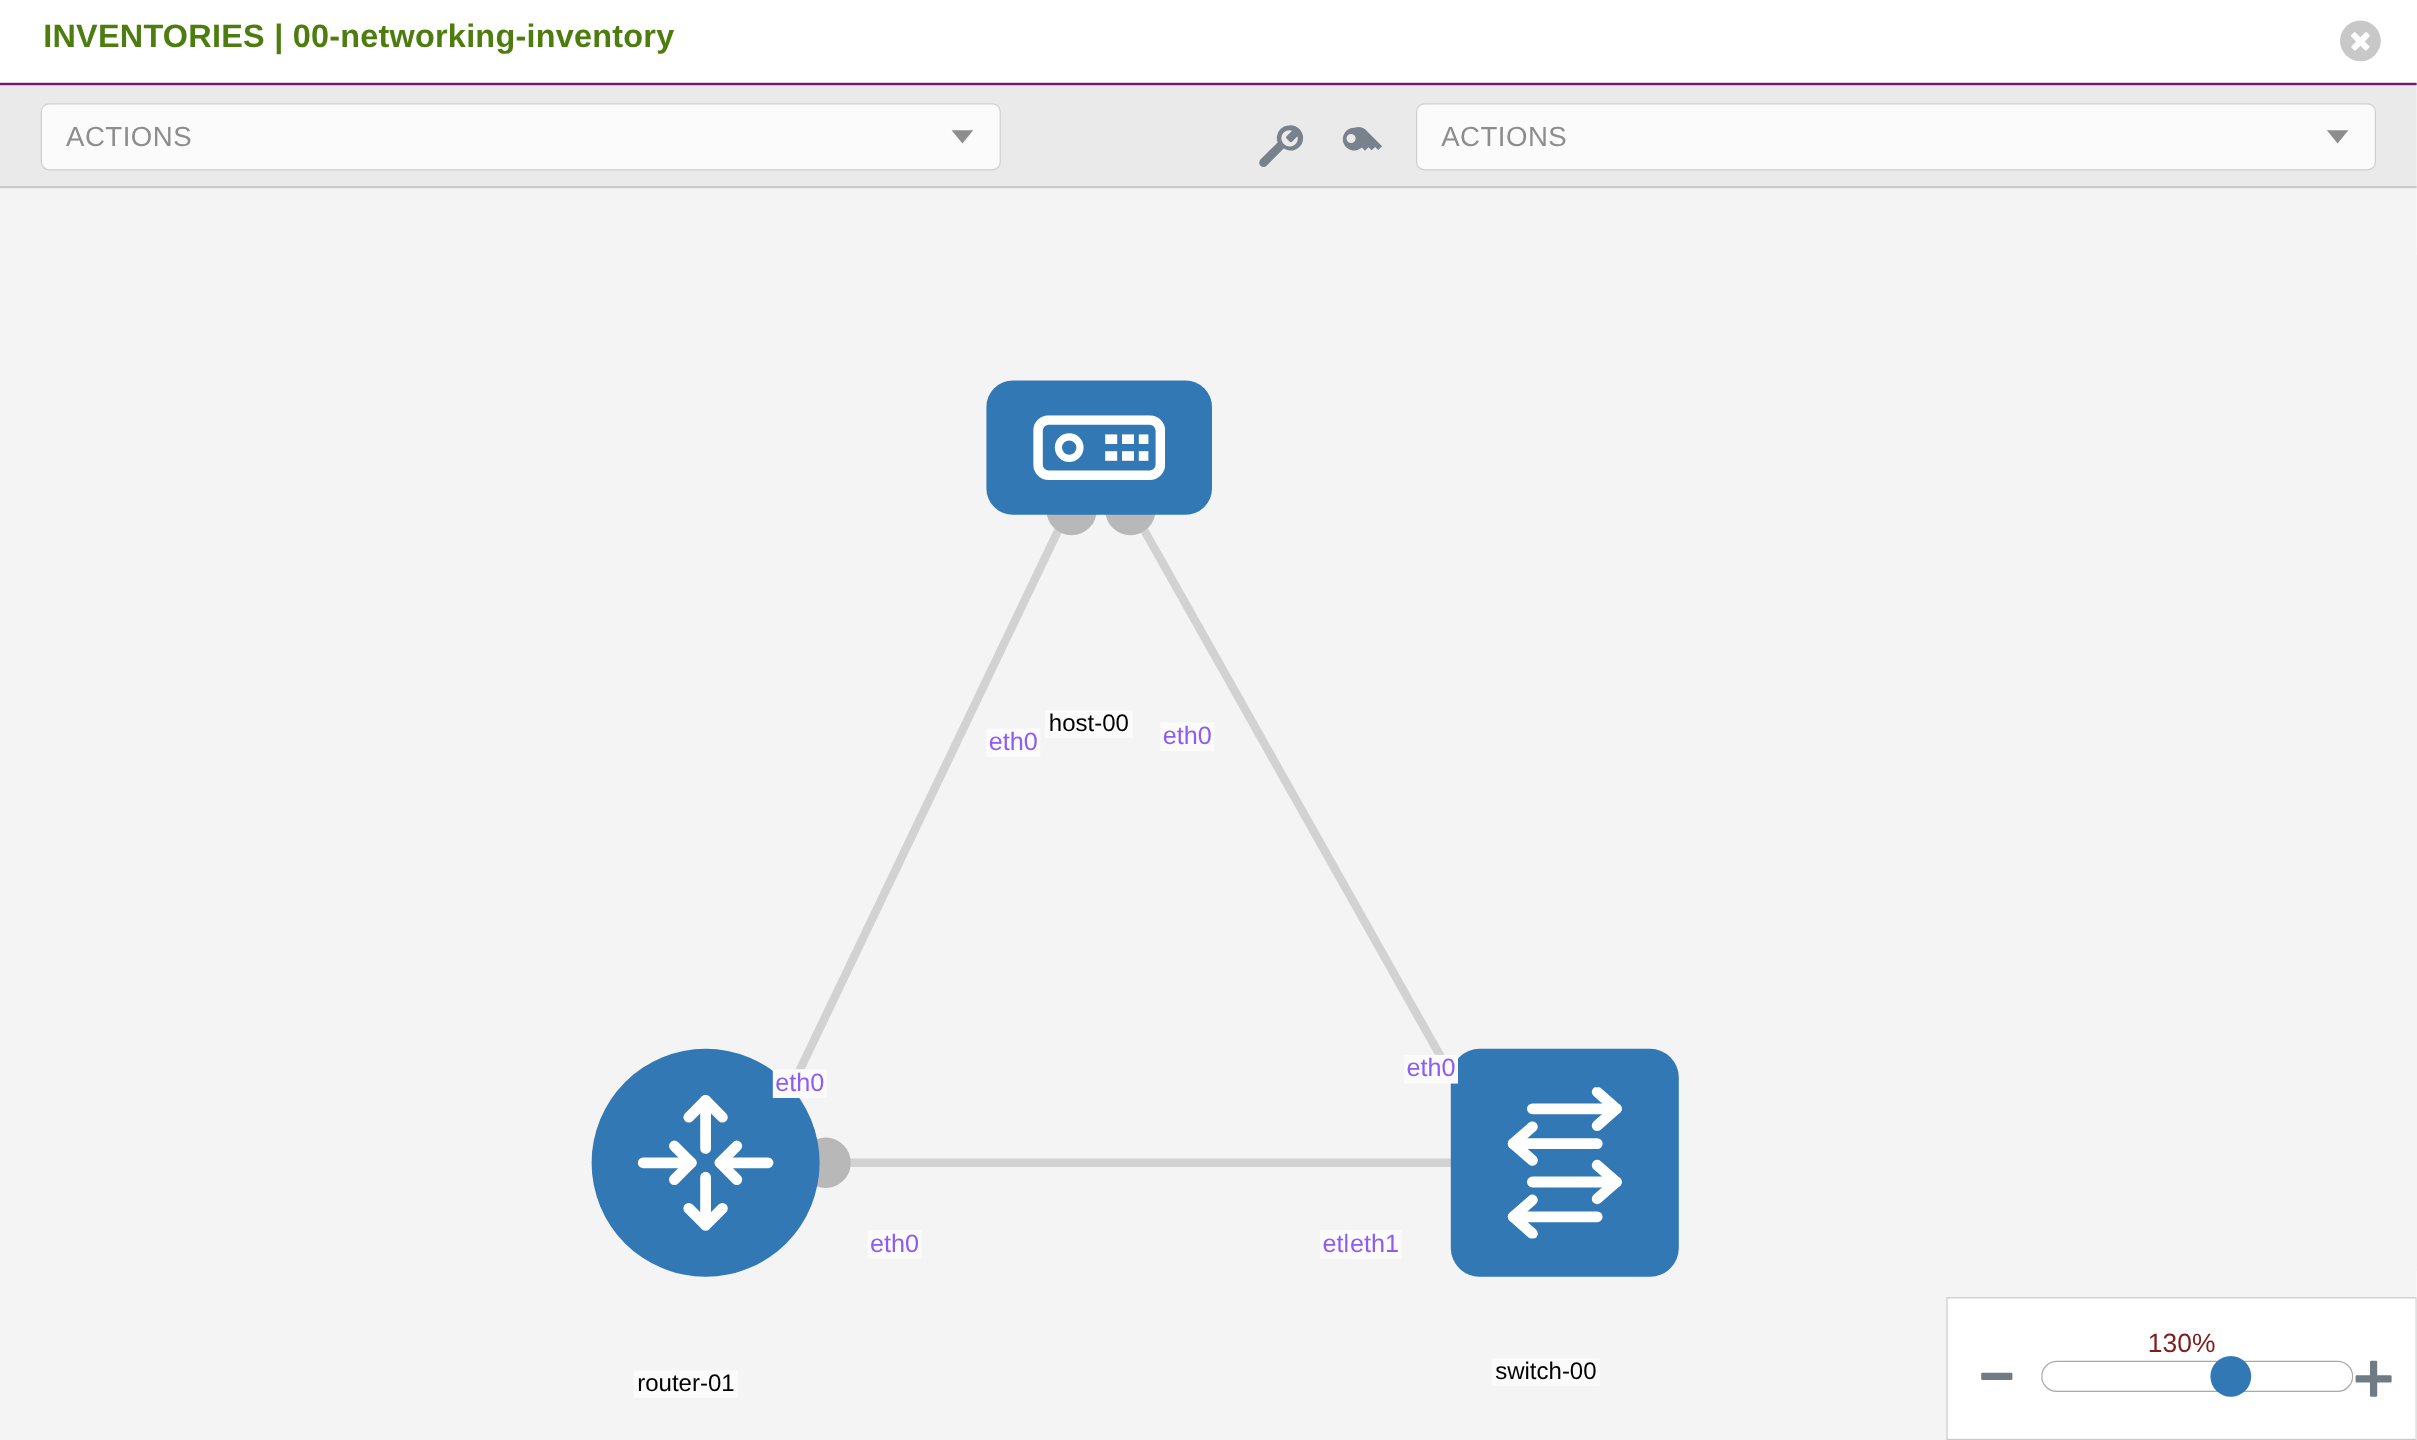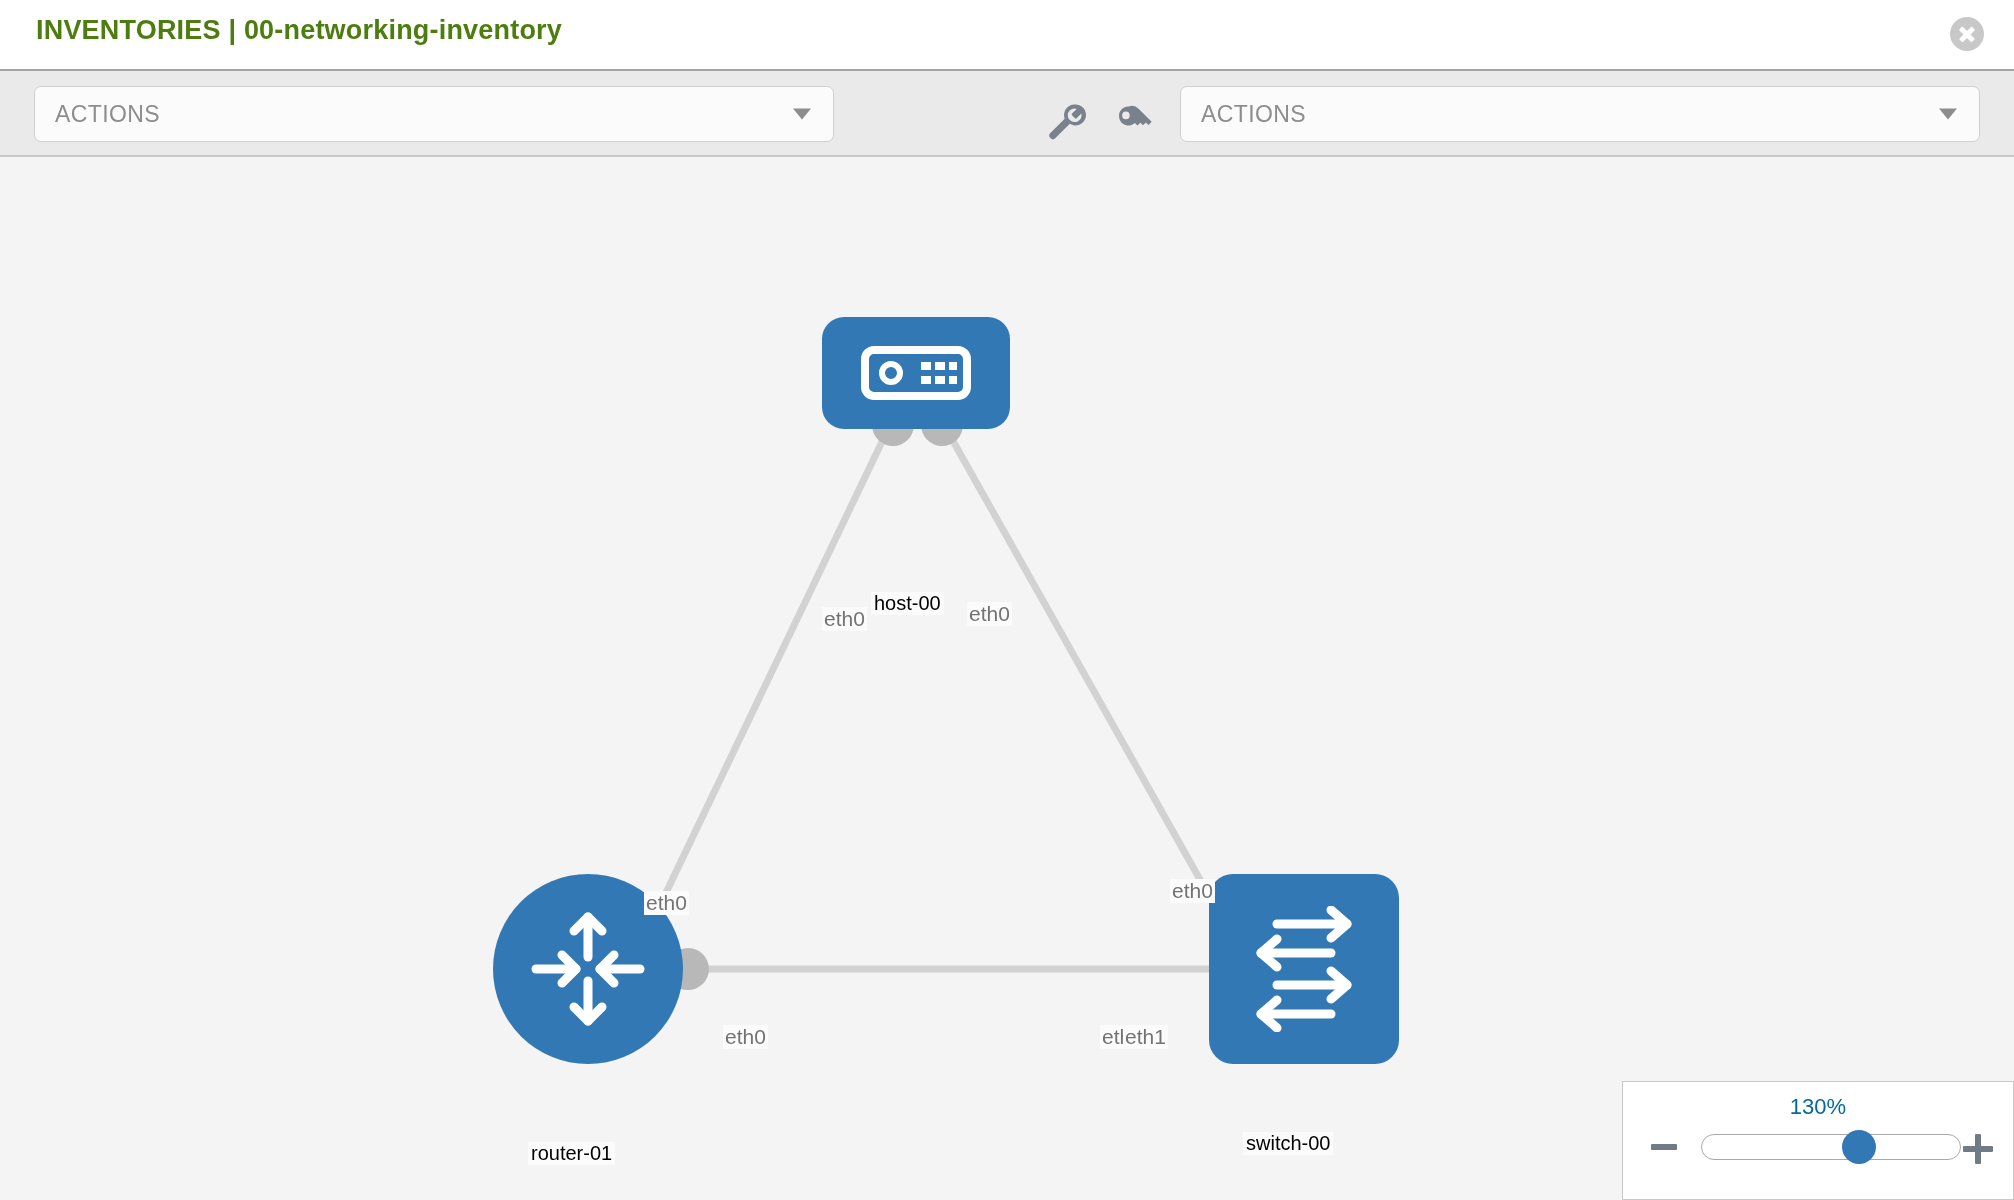--- a/index.html
+++ b/index.html
@@ -30,21 +30,21 @@
     content: ""; position: absolute; left: 8px; top: 15.4px;
     width: 18px; height: 4.6px; background: #ffffff; border-radius: 1px;
   }
   .close-btn::before { transform: rotate(45deg); }
   .close-btn::after  { transform: rotate(-45deg); }
 
   
   .toolbar {
     position: absolute; left: 0; top: 69px; width: 2014px; height: 88px;
     background: #eaeaea;
-    border-top: 2px solid #a3a3a3;
+    border-top: 2px solid #701a75;
     border-bottom: 2px solid #c9c9c9;
   }
   .select-box {
     position: absolute; background: #fbfbfb;
     border: 1px solid #cfcfcf; border-radius: 7px;
     height: 56px; cursor: pointer;
   }
   .select-box .sb-label {
     position: absolute; left: 20px; top: 50%; transform: translateY(-50%);
     font-size: 23px; color: #8d8d8d; letter-spacing: 0.4px; white-space: nowrap;
@@ -92,33 +92,33 @@
   #node-switch { left: 1209px; top: 717px; }
   #node-switch .node-shape { width: 190px; height: 190px; border-radius: 24px; }
 
   .node-label-abs {
     position: absolute; white-space: nowrap; font-size: 20px; color: #000000;
     background: #fbfbfb; padding: 0 3px;
   }
 
   
   .iface-label {
-    position: absolute; font-size: 21px; color: #737373;
+    position: absolute; font-size: 21px; color: #8b5cf6;
     background: #fbfbfb; padding: 0 2px; white-space: nowrap;
   }
 
   
   .zoom-panel {
     position: absolute; left: 1622px; top: 1081px;
     width: 392px; height: 119px;
     background: #ffffff; border: 1px solid #c9c9c9;
   }
   .zoom-value {
-    position: absolute; left: 0; right: 0; top: 12px; text-align: center;
-    font-size: 22px; color: #0369a1;
+    position: absolute; left: 0; right: 0; top: 25px; text-align: center;
+    font-size: 22px; color: #7f1d1d;
   }
   .zoom-minus, .zoom-plus { position: absolute; top: 52px; cursor: pointer; }
   .zoom-minus { left: 28px;  width: 26px; height: 26px; }
   .zoom-plus  { right: 20px; width: 30px; height: 30px; }
   .zoom-minus::before {
     content: ""; position: absolute; left: 0; top: 10px;
     width: 26px; height: 6px; background: #707b86; border-radius: 1px;
   }
   .zoom-plus::before, .zoom-plus::after {
     content: ""; position: absolute; background: #707b86; border-radius: 1px;

